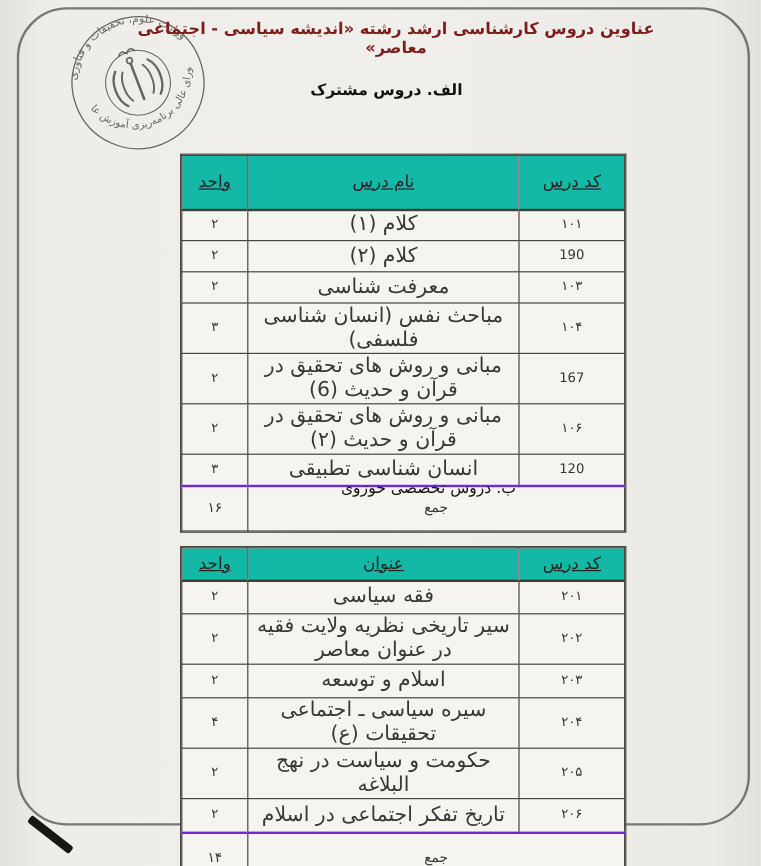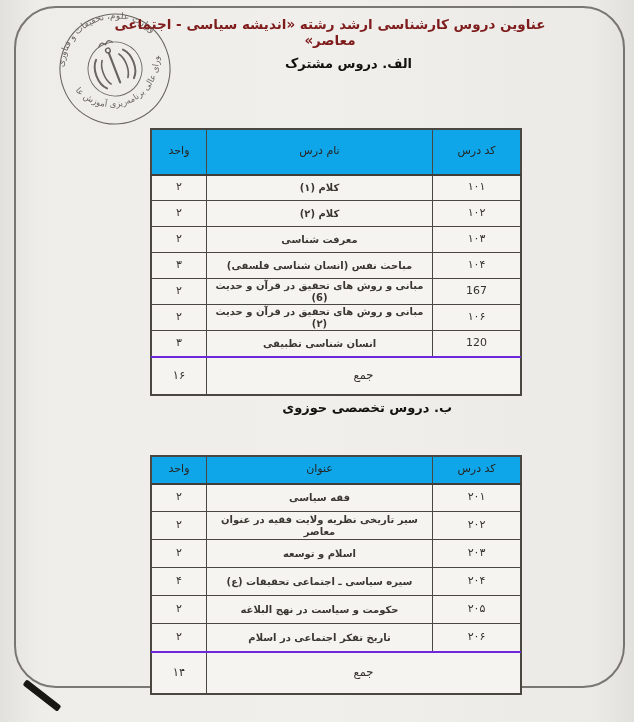--- a/index.html
+++ b/index.html
@@ -25,45 +25,46 @@
     transform:rotate(-21deg);opacity:.88;
   }
   .stamp svg{width:100%;height:100%;}
   
   .title{
     position:absolute;left:110px;top:16px;width:440px;
     text-align:center;font-size:13.5px;font-weight:bold;color:#7f1d1d;
     direction:rtl;
   }
   .heading-a{
-    position:absolute;left:232px;top:56px;width:180px;text-align:right;
+    position:absolute;left:232px;top:68px;width:180px;text-align:center;
     font-size:13px;font-weight:bold;color:#14120e;direction:rtl;
   }
   .heading-b{
-    position:absolute;left:262px;top:400px;width:190px;
-    font-size:13px;font-weight:bold;color:#14120e;direction:rtl;
+    position:absolute;left:262px;top:400px;width:190px;text-align:center;
+    font-size:13px;font-weight:normal;color:#14120e;direction:rtl;
   }
   
   table.course{
     position:absolute;left:151px;width:369px;
     border-collapse:collapse;table-layout:fixed;
     direction:rtl;
     background:#f5f4f1;
     box-shadow:0 0 0 1px #4a4741;
   }
   table.course td{
     border:1.2px solid #4a4741;
     text-align:center;vertical-align:middle;
     color:#36332e;font-size:11px;line-height:1.15;
     padding:1px 3px;overflow:hidden;
   }
-  table.course td.name{font-size:10px;color:#3a3731;font-weight:bold;}
+  table.course td.name{font-size:17px;color:#3a3731;}
   table.course tr.head td{
-    background:#0ea5e9;color:#262420;font-size:11px;
+    background:#14b8a6;color:#262420;font-size:14px;
     border-bottom:2.5px solid #403d38;
+    text-decoration:underline;
   }
   table.t1{top:129px;}
   table.t1 tr.head{height:45px;}
   table.t1 tr.data{height:26px;}
   table.t1 tr.total{height:38px;}
   table.t2{top:456px;}
   table.t2 tr.head{height:27px;}
   table.t2 tr.data{height:28px;}
   table.t2 tr.total{height:42px;}
   tr.total td{border-top:2px solid #6d28d9;font-size:11.5px;}
@@ -121,21 +122,21 @@
         <td>واحد</td>
       </tr>
 
         <tr class="data">
           <td>۱۰۱</td>
           <td class="name">کلام (۱)</td>
           <td>۲</td>
         </tr>
 
         <tr class="data">
-          <td>۱۰۲</td>
+          <td>190</td>
           <td class="name">کلام (۲)</td>
           <td>۲</td>
         </tr>
 
         <tr class="data">
           <td>۱۰۳</td>
           <td class="name">معرفت شناسی</td>
           <td>۲</td>
         </tr>
 

